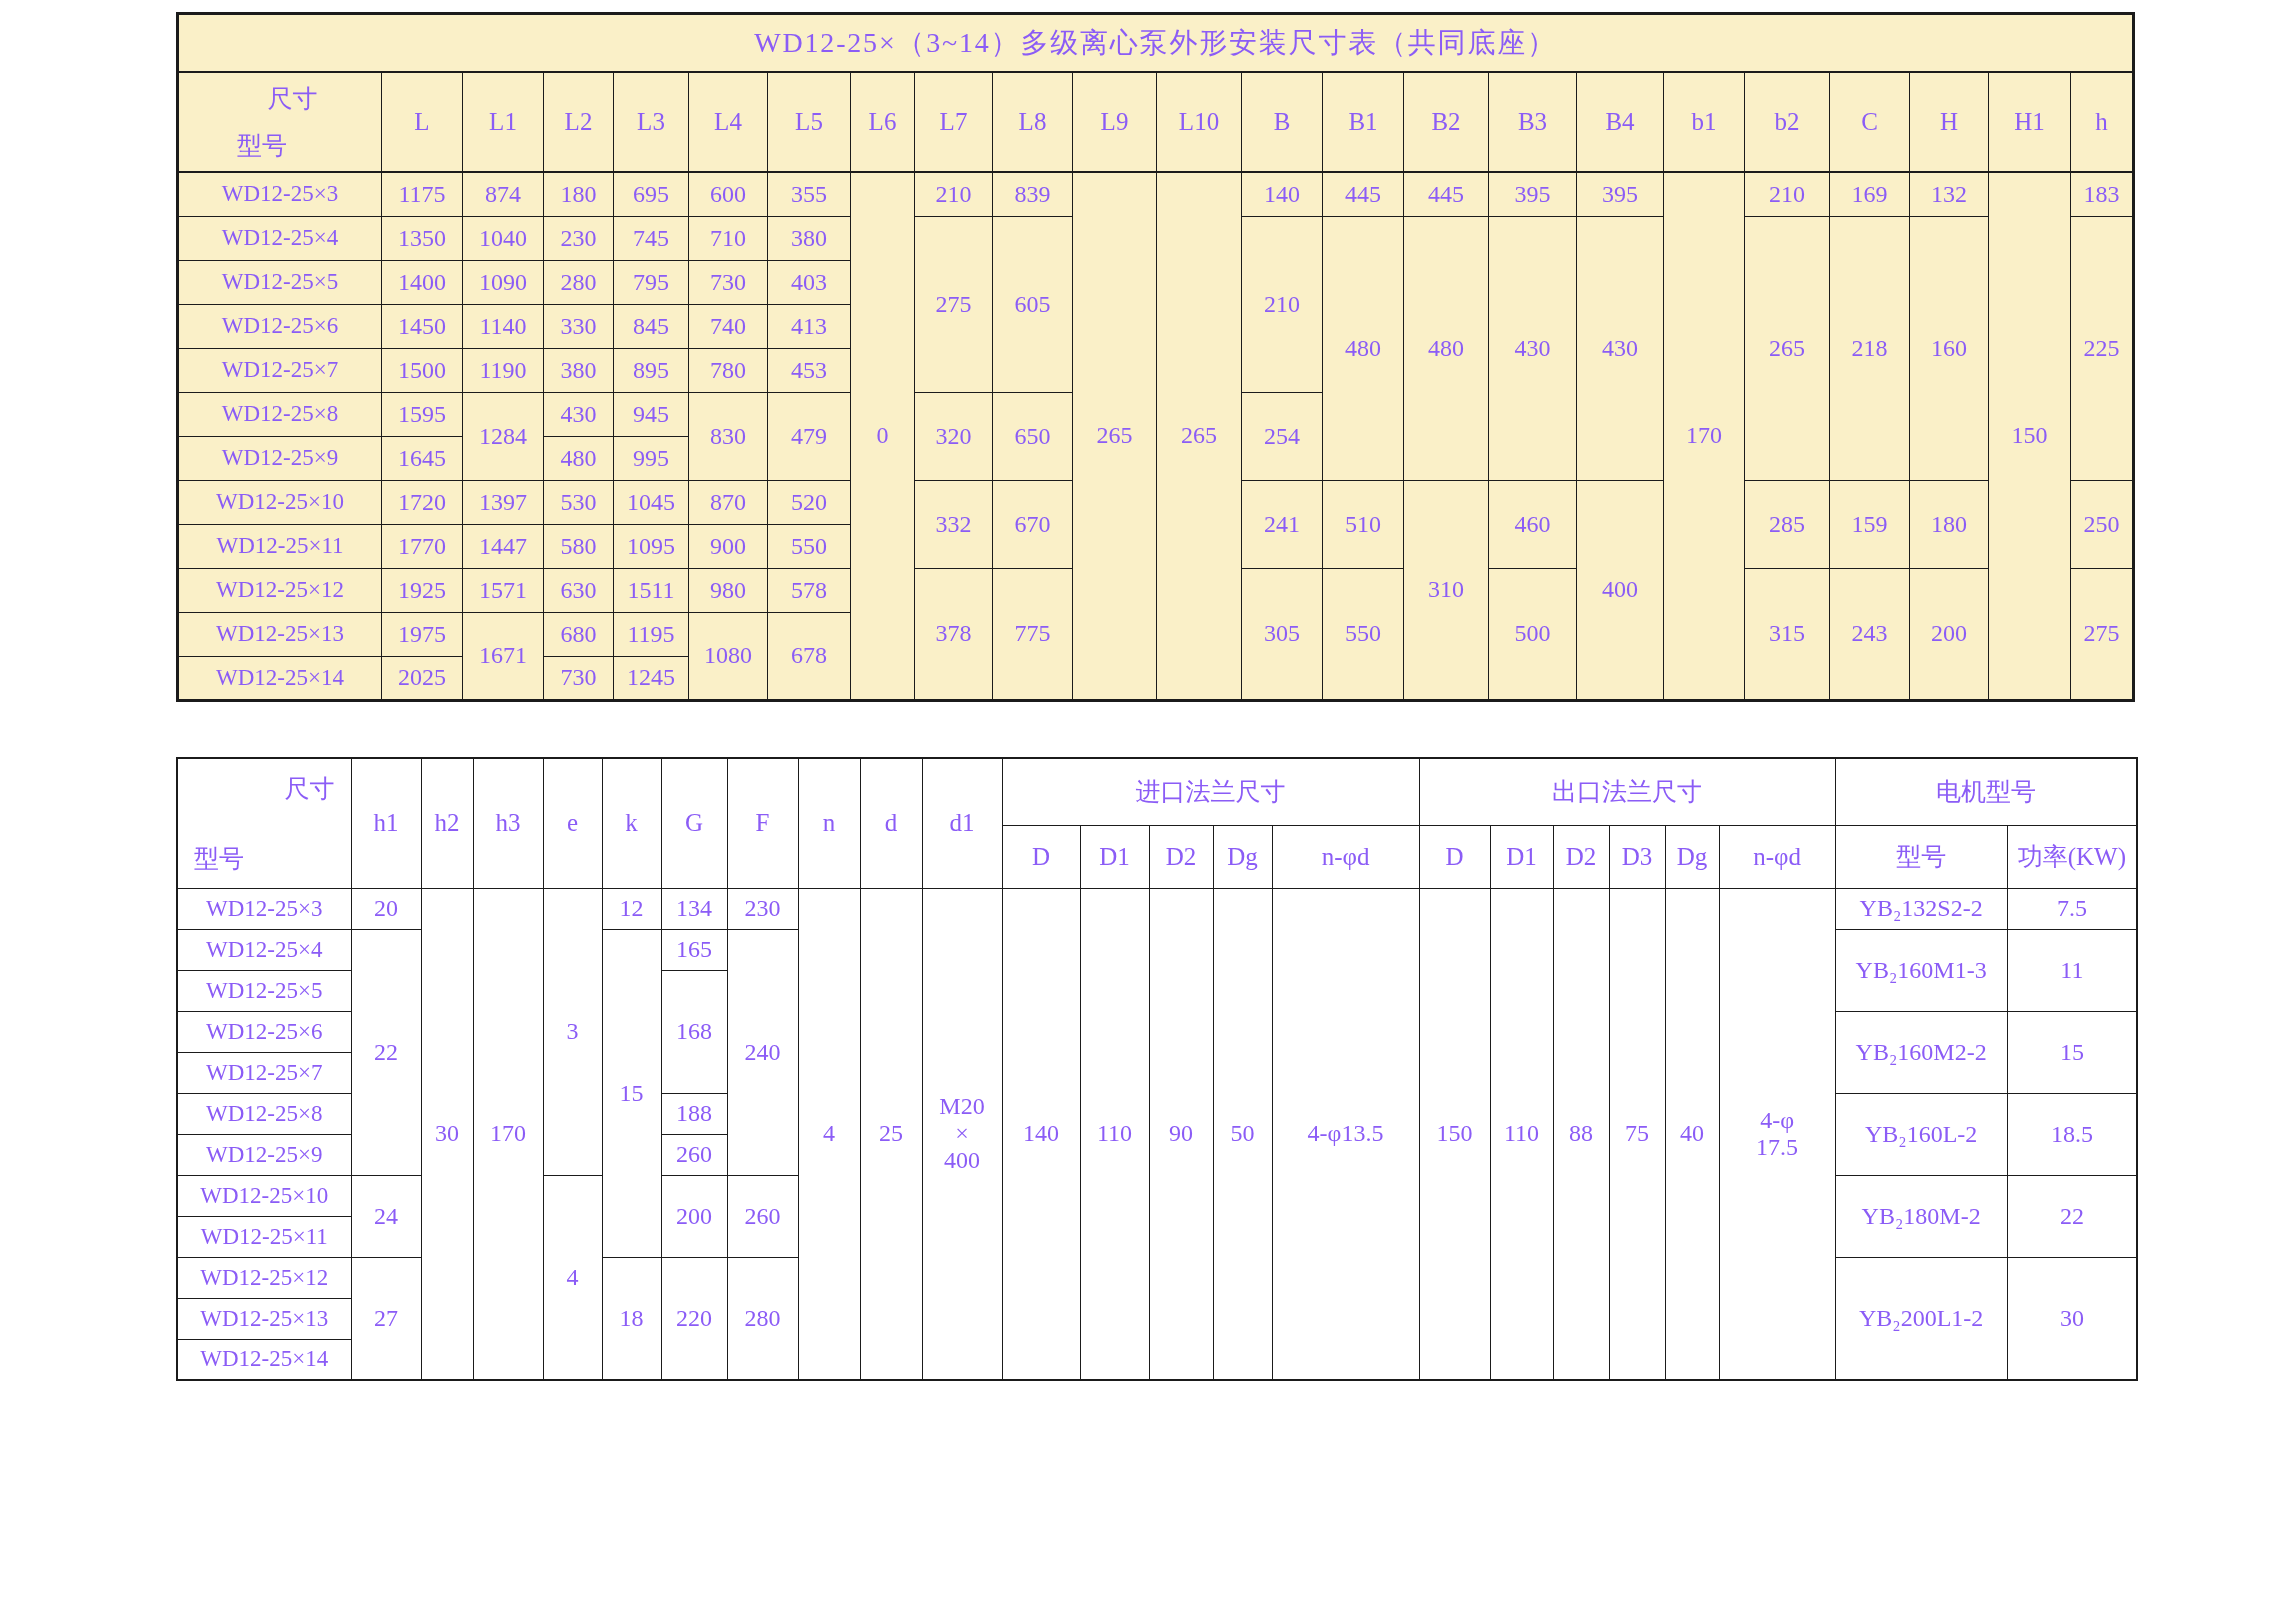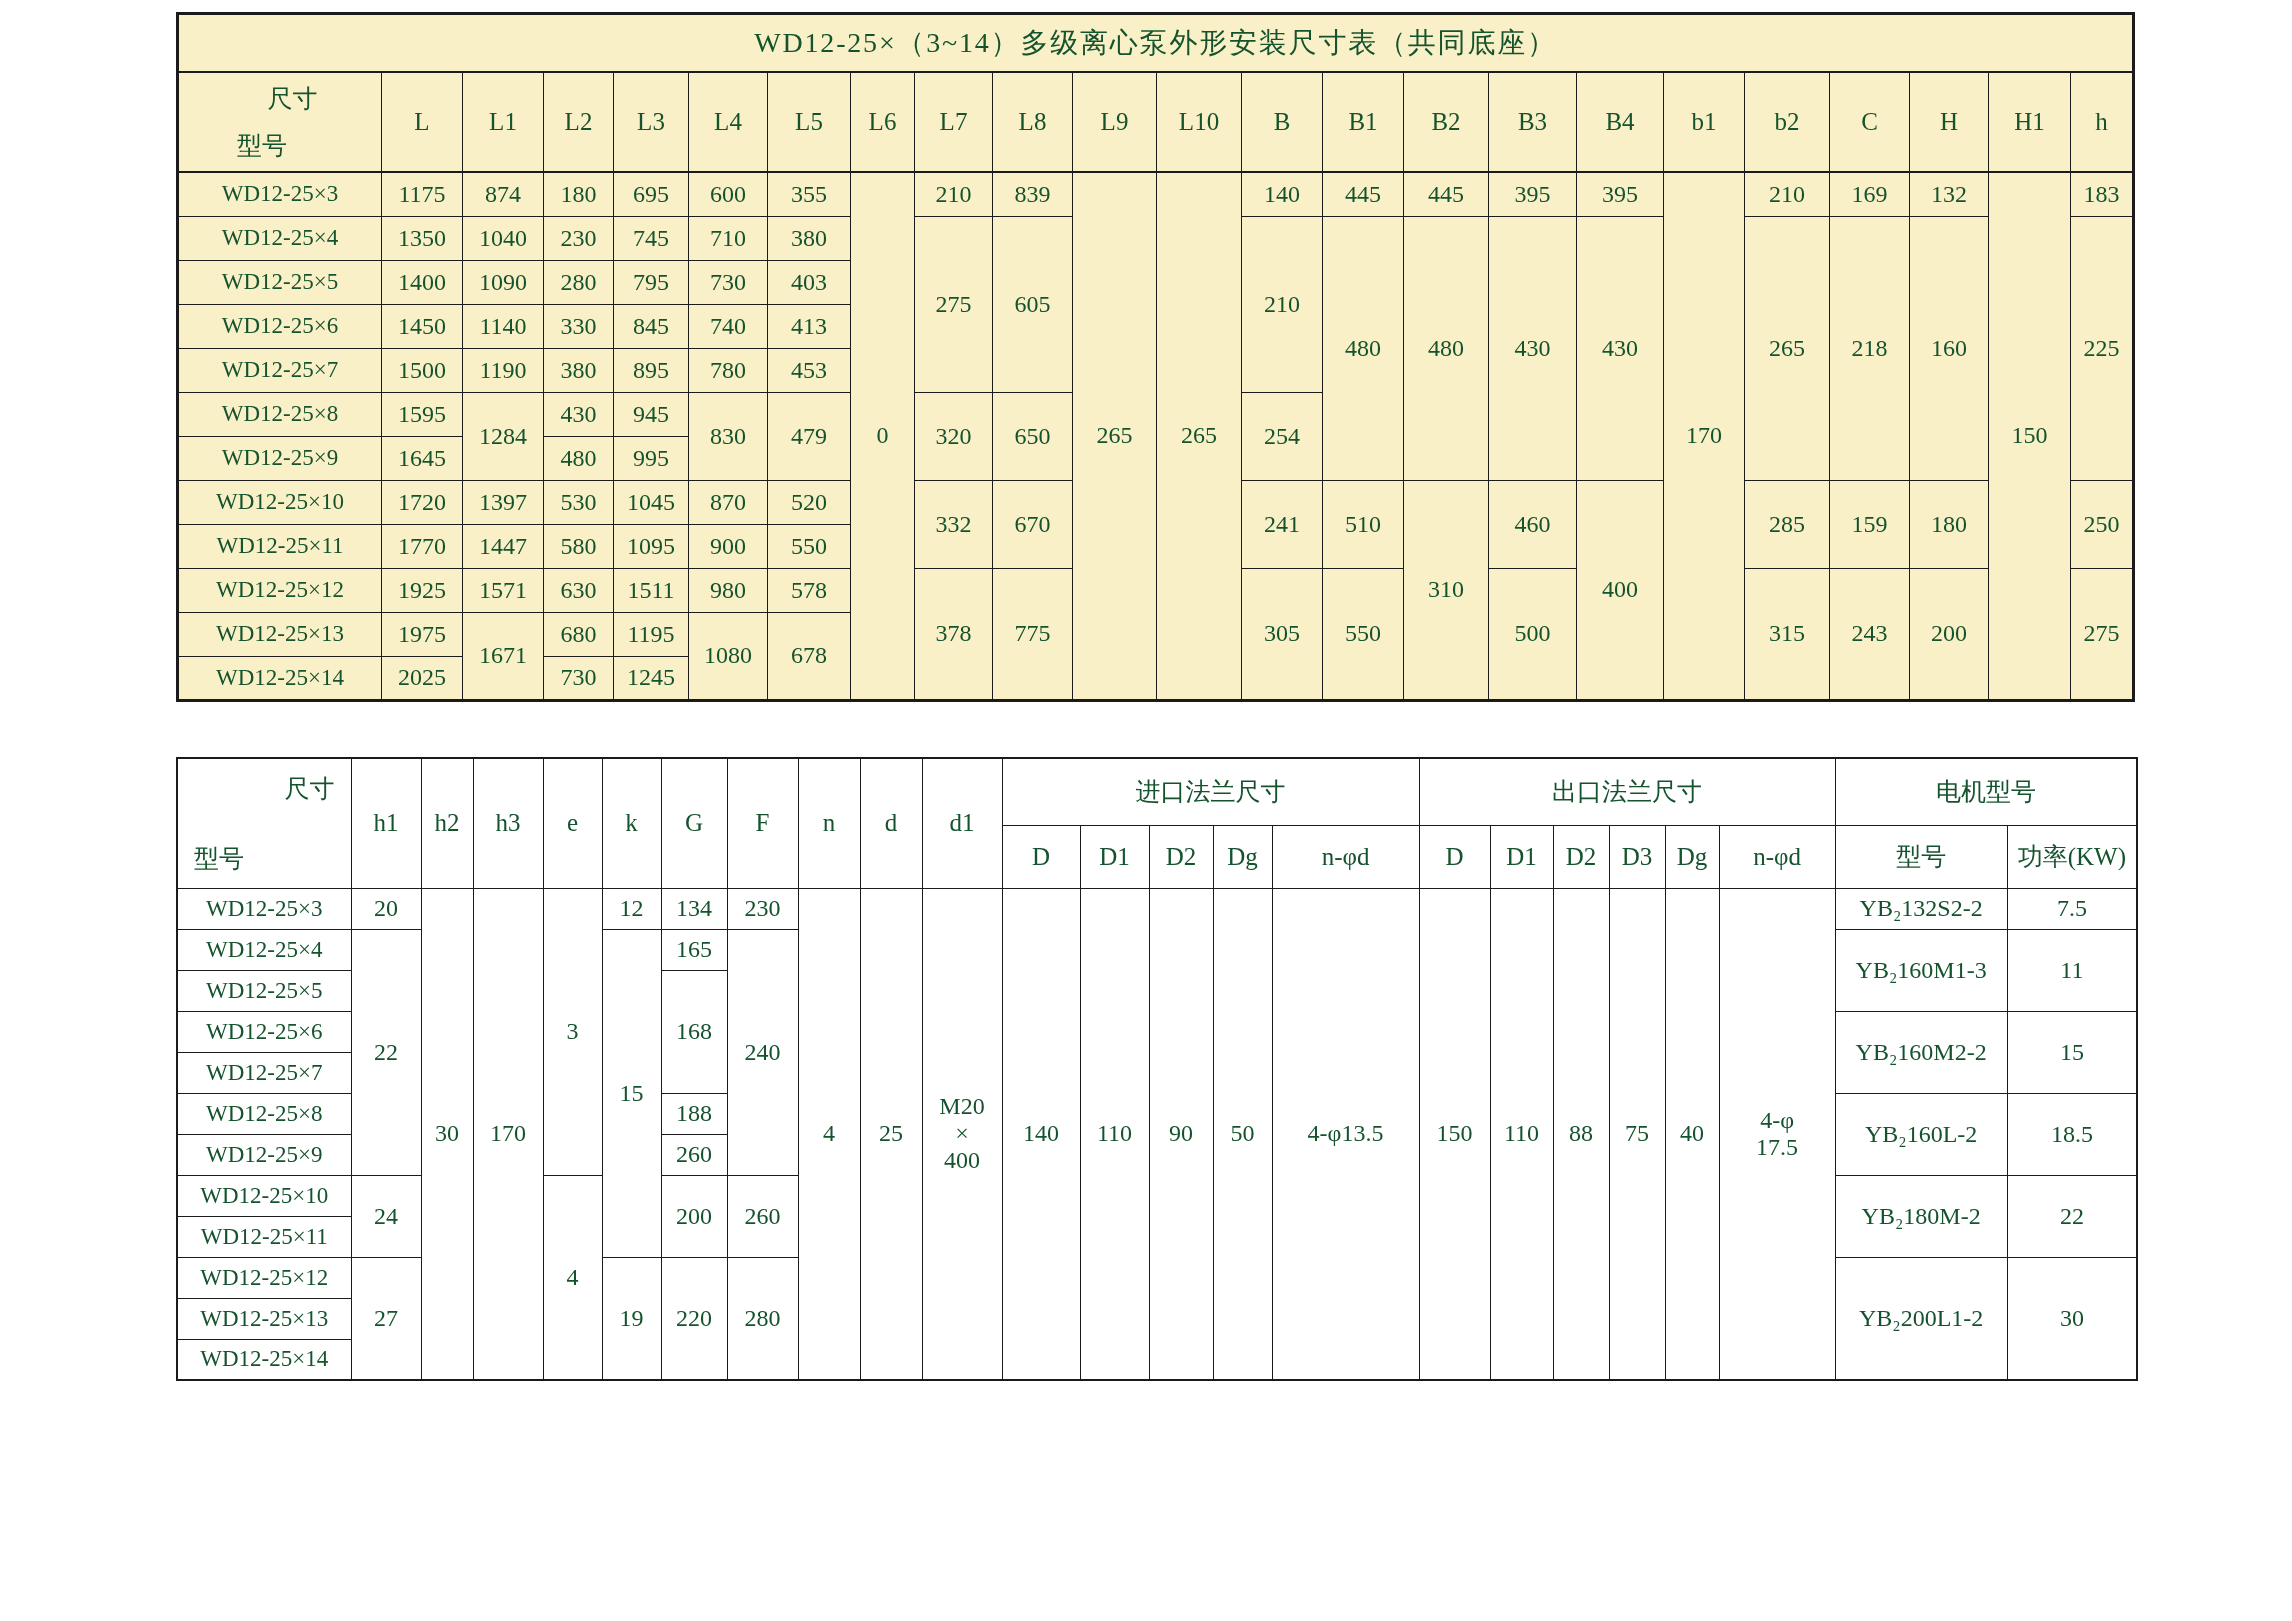--- a/index.html
+++ b/index.html
@@ -1,17 +1,17 @@
 <!DOCTYPE html>
 <html style="font-size:14.3px"><head>
 <meta charset="utf-8">
 <style>
   html,body{margin:0;padding:0;background:#ffffff;}
   .canvas{position:relative;width:2293px;height:1621px;background:#ffffff;overflow:hidden;
-          font-family:"Liberation Serif","DejaVu Serif",serif;color:#14532d;}
+          font-family:"Liberation Serif","DejaVu Serif",serif;color:#8b5cf6;}
   table{border-collapse:collapse;table-layout:fixed;}
   td,th{font-weight:normal;text-align:center;vertical-align:middle;padding:0;
         white-space:pre-line;overflow:hidden;}
   
   .t-top{position:absolute;left:176px;top:11.6px;width:1955px;border:3.6px solid #1b1b1b;}
   .t-top td,.t-top th{border:1.8px solid #1b1b1b;background:#faf0c8;font-size:24px;}
   .t-top .title{font-size:28px;letter-spacing:1.8px;border-bottom:2.7px solid #1b1b1b;}
   .t-top thead tr.cols th{border-bottom:2.7px solid #1b1b1b;font-size:25px;}
   .t-top tbody th{font-size:23px;}
   
@@ -374,21 +374,21 @@
           <td rowspan="2">260</td>
           <td rowspan="2">YB₂180M-2</td>
           <td rowspan="2">22</td>
         </tr>
         <tr style="height: 41px;">
           <th>WD12-25×11</th>
         </tr>
         <tr style="height: 41px;">
           <th>WD12-25×12</th>
           <td rowspan="3">27</td>
-          <td rowspan="3">19</td>
+          <td rowspan="3">18</td>
           <td rowspan="3">220</td>
           <td rowspan="3">280</td>
           <td rowspan="3">YB₂200L1-2</td>
           <td rowspan="3">30</td>
         </tr>
         <tr style="height: 41px;">
           <th>WD12-25×13</th>
         </tr>
         <tr style="height: 41px;">
           <th>WD12-25×14</th>

